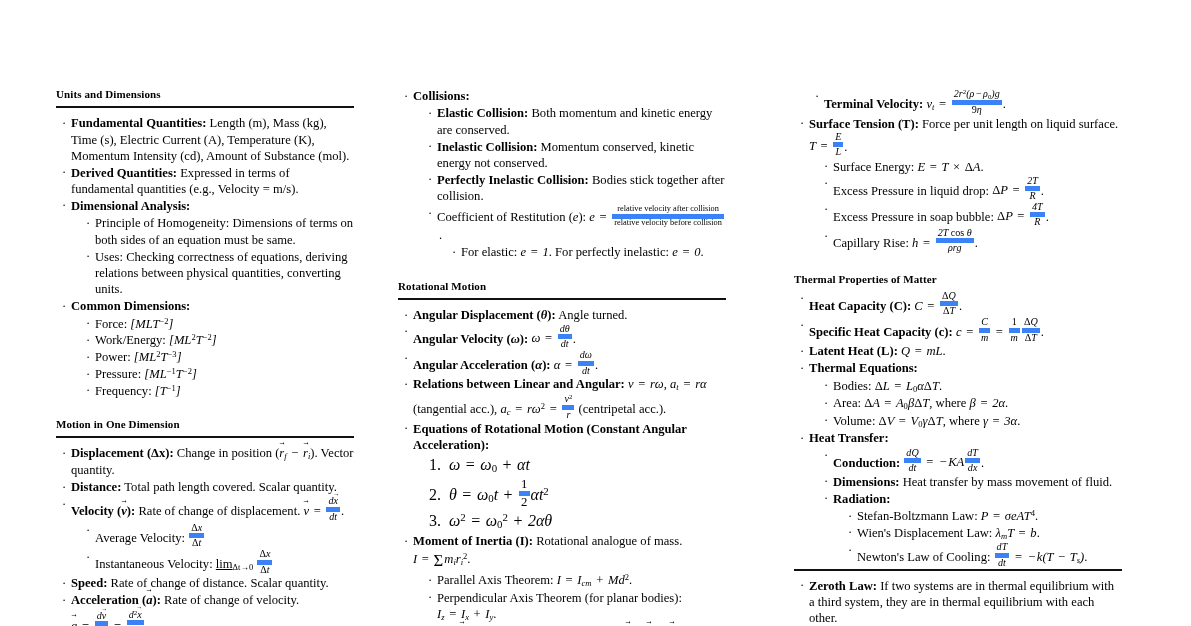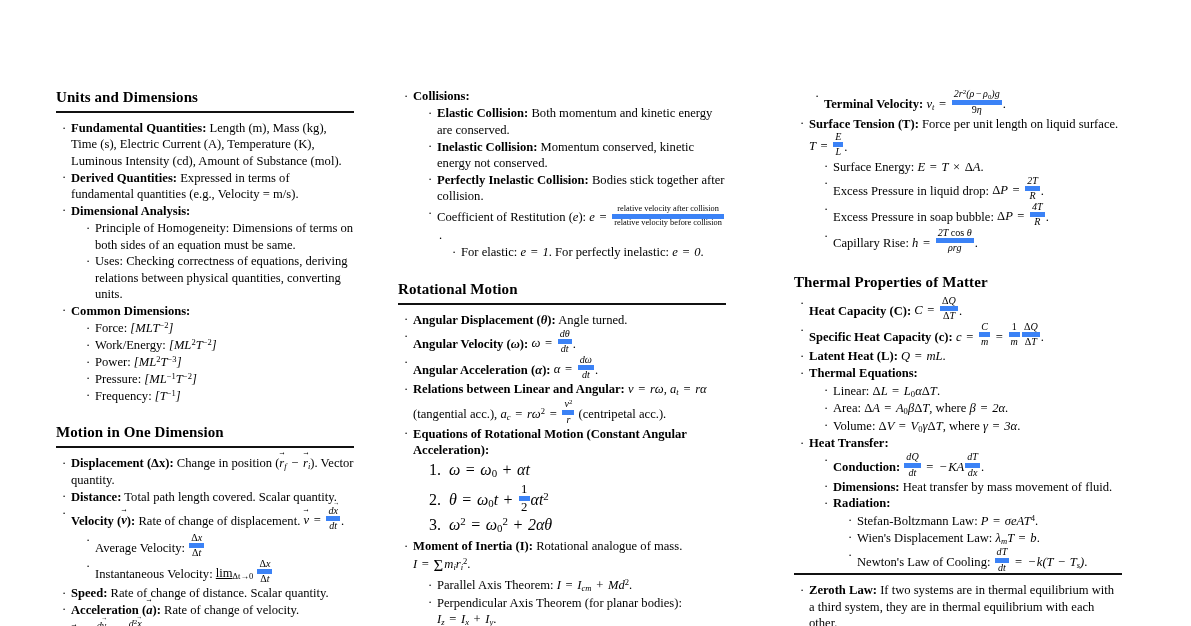--- a/index.html
+++ b/index.html
@@ -27,21 +27,21 @@
   .column {
     box-sizing: border-box;
     overflow: hidden;
     height: 538px;
   }
   .col-1 { width: 368px; padding-left: 56px; padding-right: 14px; }
   .col-2 { width: 368px; padding-left: 26px; padding-right: 14px; margin-left: 4px; }
   .col-3 { width: 368px; padding-left: 28px; padding-right: 12px; margin-left: 26px; }
 
   h2.section {
-    font-size: 15px;
+    font-size: 11px;
     font-weight: bold;
     margin: 0 0 5px 0;
     padding: 0;
     line-height: 1.2;
     letter-spacing: 0.1px;
   }
   .col-1 h2.section, .col-2 h2.section, .col-3 h2.section {
     margin-top: 19px;
   }
   .sec-first h2.section { margin-top: 0; }
@@ -139,21 +139,21 @@
   <div class="column col-1">
 
     <div class="sec-first">
       <h2 class="section">Units and Dimensions</h2>
       <hr class="rule">
       <ul class="lvl1">
 
         <li class="item">
           <span class="bullet">·</span>
           <b>Fundamental Quantities:</b>
-          <span>Length (m), Mass (kg), Time (s), Electric Current (A), Temperature (K), Luminous Intensity (cd), Amount of Substance (mol).</span>
+          <span>Length (m), Mass (kg), Time (s), Electric Current (A), Temperature (K), Momentum Intensity (cd), Amount of Substance (mol).</span>
         </li>
 
         <li class="item">
           <span class="bullet">·</span>
           <b>Derived Quantities:</b>
           <span>Expressed in terms of fundamental quantities (e.g., Velocity = m/s).</span>
         </li>
 
         <li class="item">
           <span class="bullet">·</span>
@@ -443,21 +443,21 @@
           <b>Latent Heat (L):</b>
           <span class="m">Q <span class="op">=</span> mL</span><span>.</span>
         </li>
 
         <li class="item">
           <span class="bullet">·</span>
           <b>Thermal Equations:</b>
           <ul class="lvl2">
             <li class="item">
               <span class="bullet">·</span>
-              <span>Linear:</span>
+              <span>Bodies:</span>
               <span class="m"><span class="up">Δ</span>L <span class="op">=</span> L<sub class="sbn">0</sub>α<span class="up">Δ</span>T</span><span>.</span>
             </li>
             <li class="item">
               <span class="bullet">·</span>
               <span>Area:</span>
               <span class="m"><span class="up">Δ</span>A <span class="op">=</span> A<sub class="sbn">0</sub>β<span class="up">Δ</span>T</span><span>, where</span>
               <span class="m">β <span class="op">=</span> 2α</span><span>.</span>
             </li>
             <li class="item">
               <span class="bullet">·</span>

